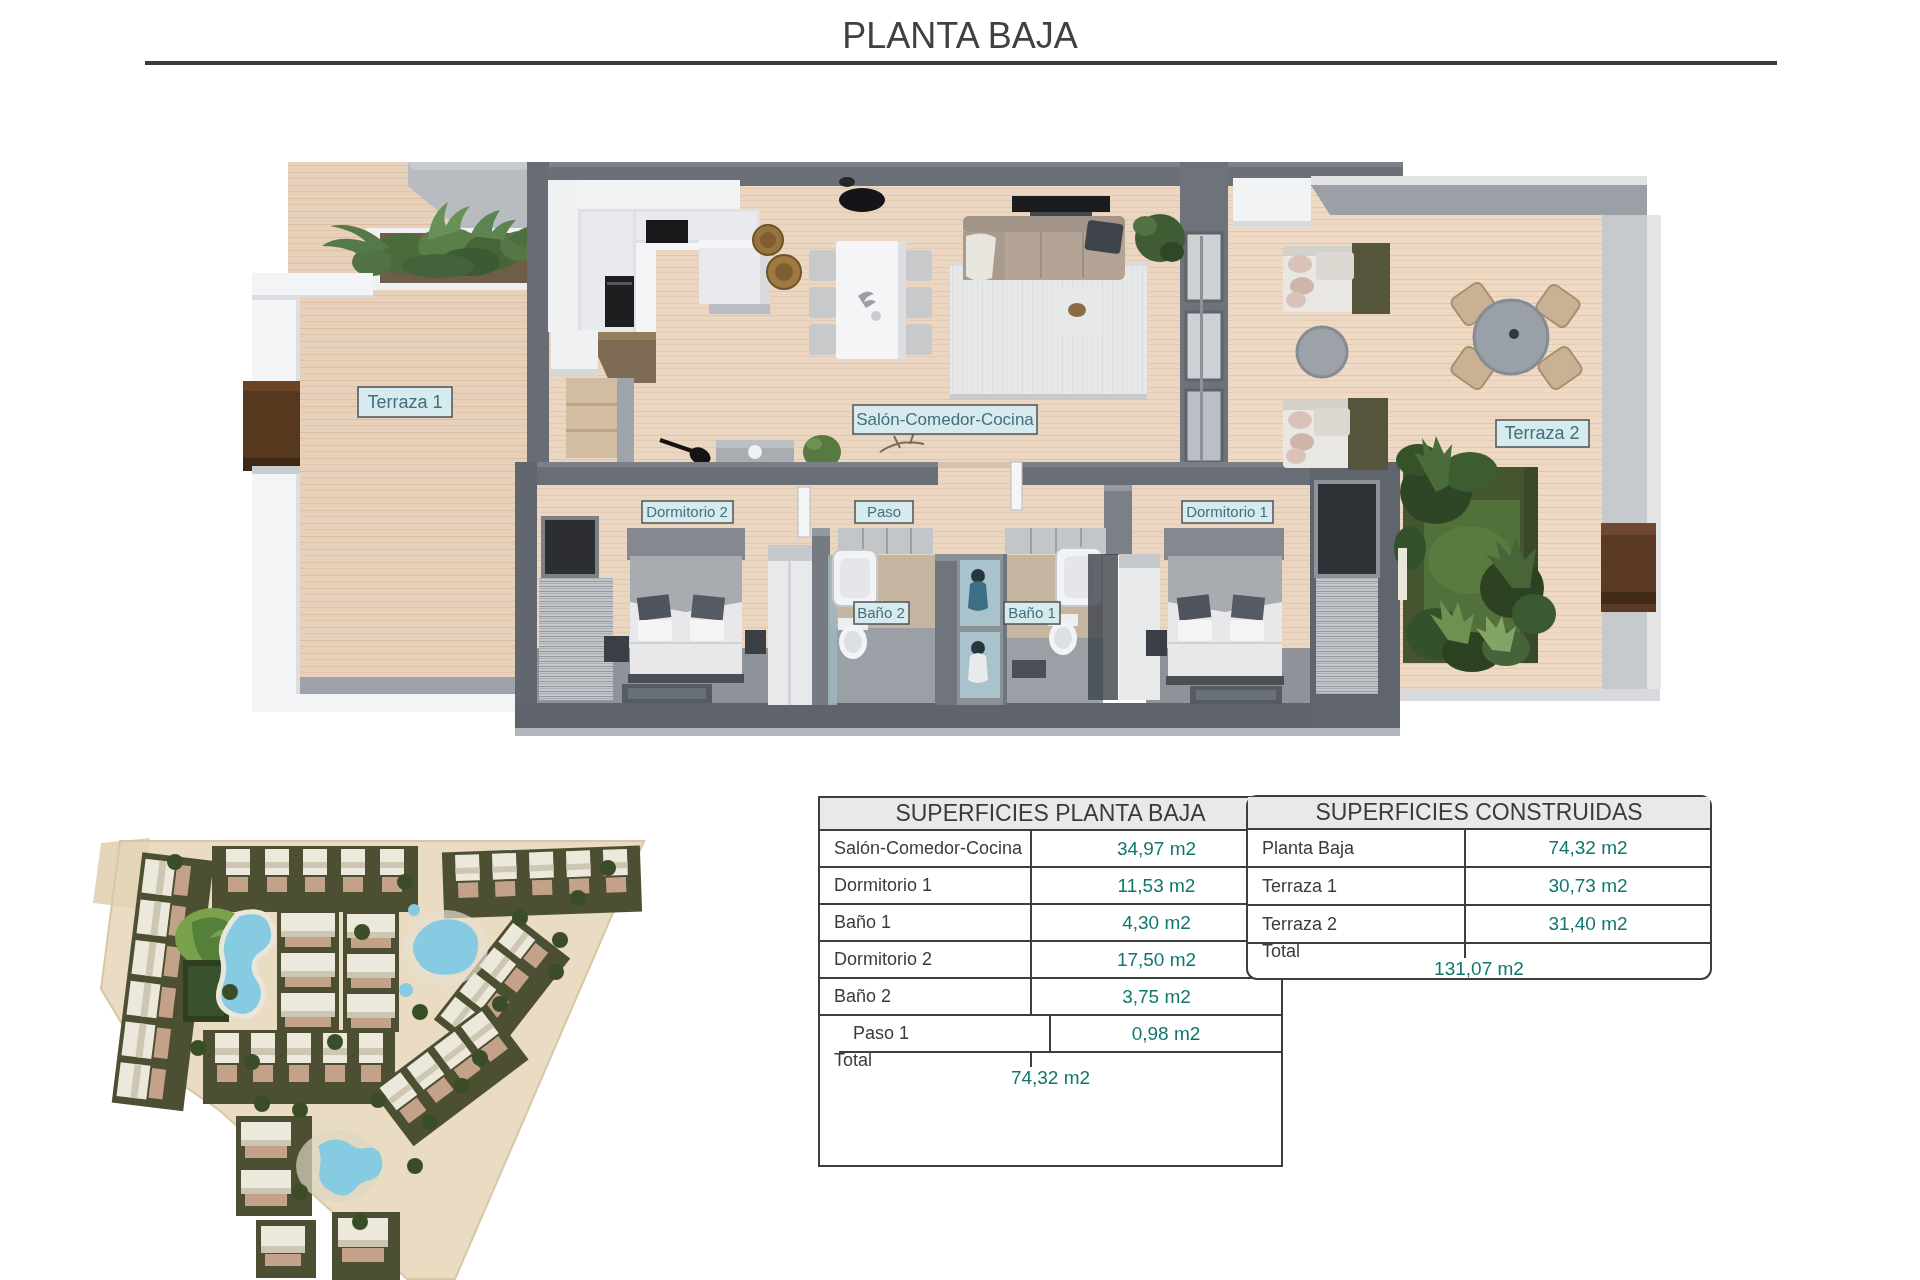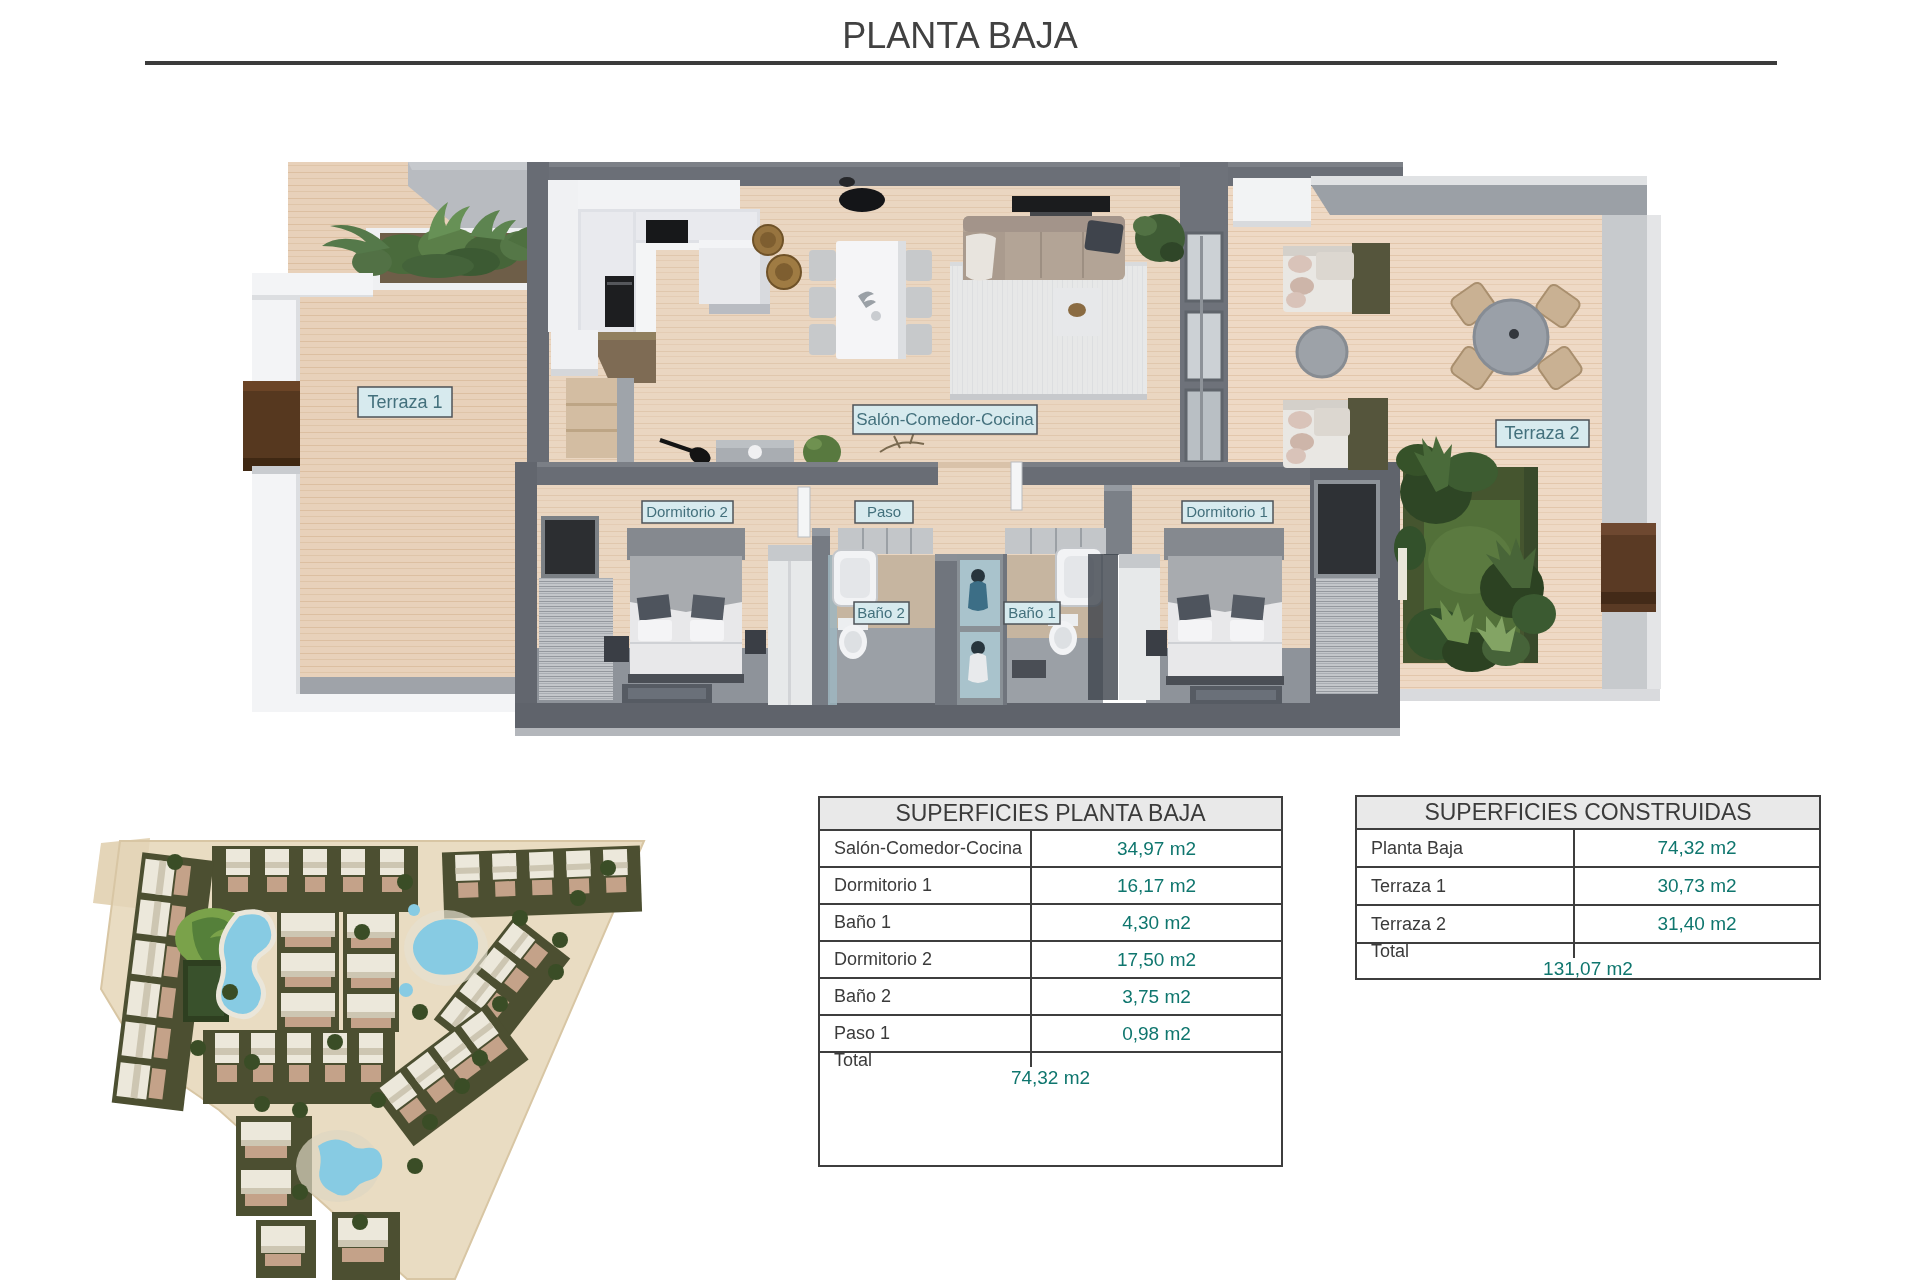--- a/index.html
+++ b/index.html
@@ -623,45 +623,45 @@
 </svg>
 
 <div class="tbl" style="left:818px;top:796px;width:465px;height:371px;">
   <div class="hd" style="height:33px;">SUPERFICIES PLANTA BAJA</div>
   <div class="row" style="height:37px;">
       <div class="c1" style="width:212px;">Salón-Comedor-Cocina</div>
       <div class="c2">34,97 m2</div>
     </div>
   <div class="row" style="height:37px;">
       <div class="c1" style="width:212px;">Dormitorio 1</div>
-      <div class="c2">16,17 m2</div>
+      <div class="c2">11,53 m2</div>
     </div>
   <div class="row" style="height:37px;">
       <div class="c1" style="width:212px;">Baño 1</div>
       <div class="c2">4,30 m2</div>
     </div>
   <div class="row" style="height:37px;">
       <div class="c1" style="width:212px;">Dormitorio 2</div>
       <div class="c2">17,50 m2</div>
     </div>
   <div class="row" style="height:37px;">
       <div class="c1" style="width:212px;">Baño 2</div>
       <div class="c2">3,75 m2</div>
     </div>
-  <div class="row" style="height:37px;">
+  <div class="row" style="height:37px;margin-left:19px;">
       <div class="c1" style="width:212px;">Paso 1</div>
       <div class="c2">0,98 m2</div>
     </div>
   <div class="row" style="height:36px;">
       <div class="c1" style="width:212px;">Total</div>
       <div class="c2">74,32 m2</div>
     </div>
 </div>
 
-<div class="tbl" style="left:1355px;top:795px;width:466px;height:185px;">
+<div class="tbl" style="left:1246px;top:795px;width:466px;height:185px;border-radius:11px;">
   <div class="hd" style="height:33px;">SUPERFICIES CONSTRUIDAS</div>
   <div class="row" style="height:38px;">
       <div class="c1" style="width:218px;">Planta Baja</div>
       <div class="c2">74,32 m2</div>
     </div>
   <div class="row" style="height:38px;">
       <div class="c1" style="width:218px;">Terraza 1</div>
       <div class="c2">30,73 m2</div>
     </div>
   <div class="row" style="height:38px;">

